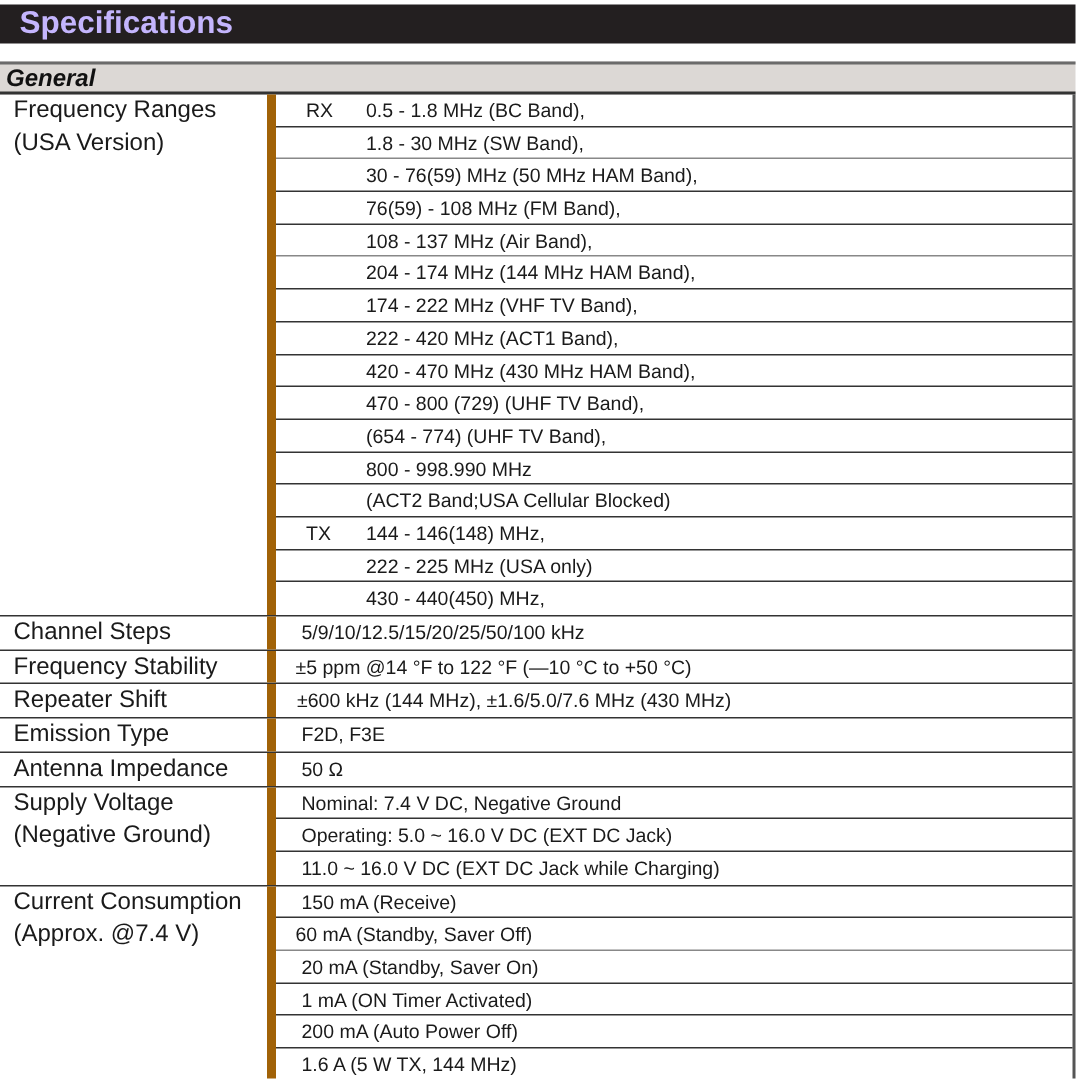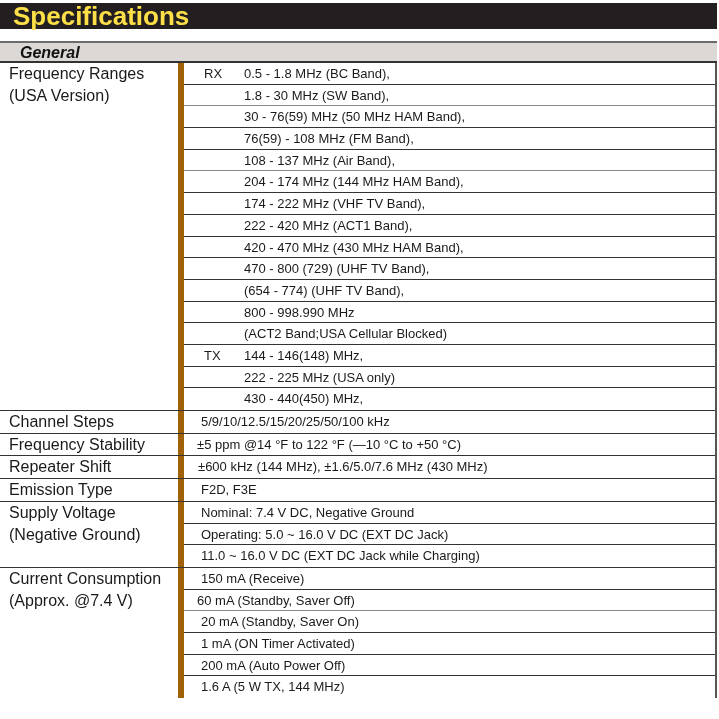--- a/index.html
+++ b/index.html
@@ -2,29 +2,29 @@
 <html><head>
 <meta charset="utf-8">
 <style>
   html, body { margin: 0; padding: 0; background: #ffffff; }
   body {
     width: 719px; height: 719px; overflow: hidden; position: relative;
     font-family: "Liberation Sans", sans-serif; color: #1a1a1a;
   }
   .title-bar {
     position: absolute; left: 0; top: 3px; width: 717px; height: 26px;
-    background: #231f20; color: #fde047;
-    font-weight: bold; font-size: 26px; line-height: 26px;
+    background: #231f20; color: #c4b5fd;
+    font-weight: bold; font-size: 21px; line-height: 26px;
     padding-left: 13px; box-sizing: border-box;
   }
   .section-bar {
     position: absolute; left: 0; top: 41px; width: 717px; height: 22px;
     background: #dcd8d5; border-top: 2px solid #6b6b6b; border-bottom: 2px solid #333;
     box-sizing: border-box; font-weight: bold; font-style: italic; font-size: 16px;
-    line-height: 19px; padding-left: 20px; color: #111;
+    line-height: 19px; padding-left: 4px; color: #111;
   }
   .table {
     position: absolute; left: 0; top: 63px; width: 717px;
     border-right: 2px solid #555; box-sizing: border-box;
   }
   .group { position: relative; display: flex; border-bottom: 1.5px solid #333; }
   .group:last-child { border-bottom: none; }
   .label-col {
     width: 184px; box-sizing: border-box; padding-left: 9px;
     font-size: 16px; line-height: 21.7px; border-right: 6px solid #a16207;
@@ -133,20 +133,28 @@
       </div>
   </div>
   <div class="group">
     <div class="label-col">Emission Type</div>
     <div class="value-col">
         <div class="vrow">
           <span class="plain">F2D, F3E</span>
         </div>
       </div>
   </div>
+  <div class="group">
+    <div class="label-col">Antenna Impedance</div>
+    <div class="value-col">
+        <div class="vrow">
+          <span class="plain">50 Ω</span>
+        </div>
+      </div>
+  </div>
 
   <div class="group">
     <div class="label-col">
       <div>Supply Voltage</div>
       <div>(Negative Ground)</div>
     </div>
     <div class="value-col">
       <div class="vrow">
           <span class="plain">Nominal: 7.4 V DC, Negative Ground</span>
         </div>

